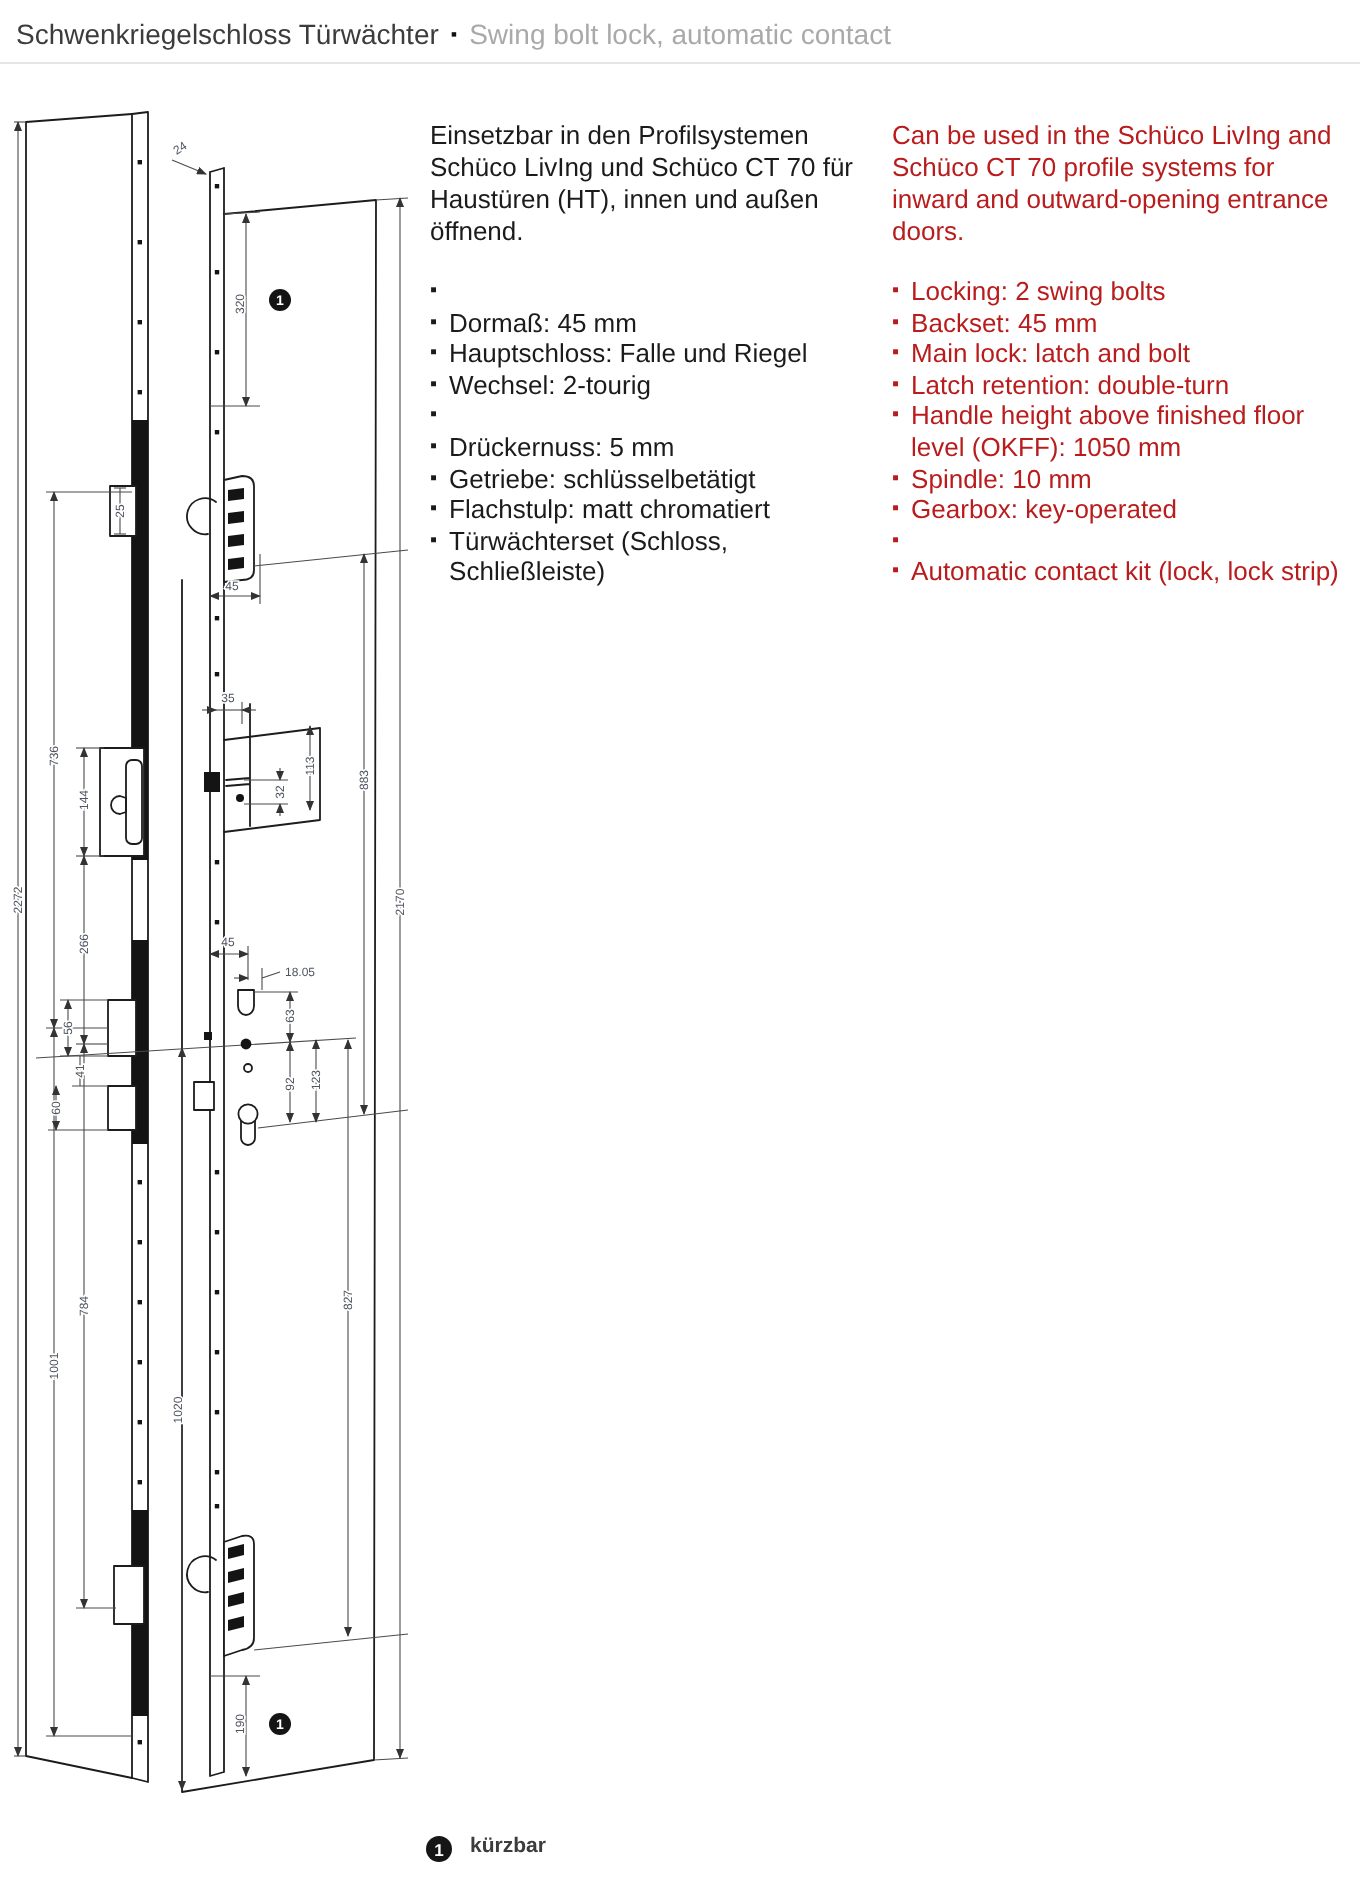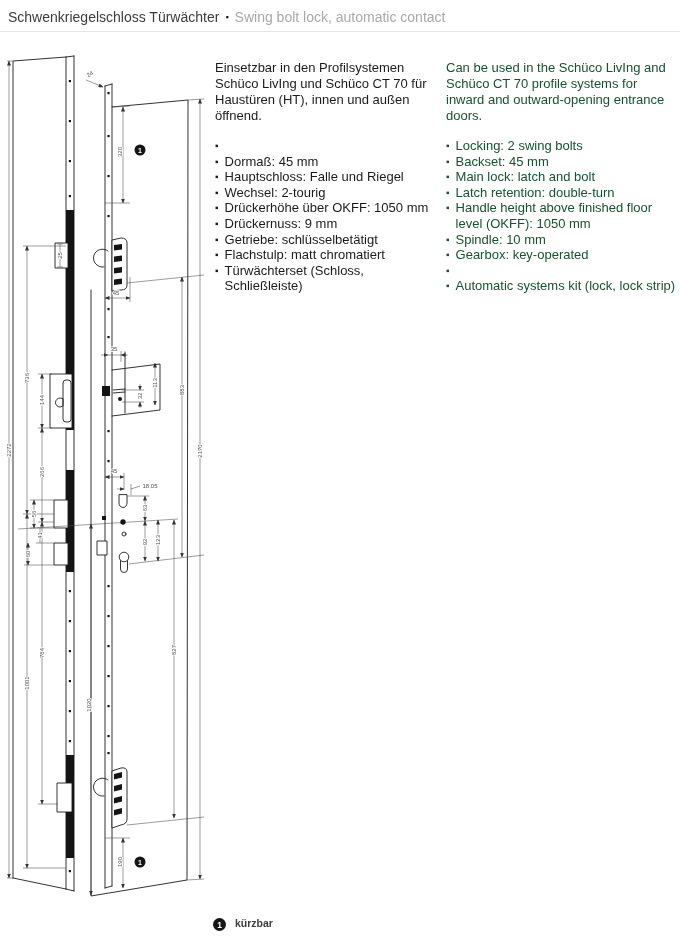--- a/index.html
+++ b/index.html
@@ -8,21 +8,21 @@
     font-family:"Liberation Sans", sans-serif;overflow:hidden;
     -webkit-font-smoothing:antialiased;
   }
   .hdr{position:absolute;left:8px;top:9px;font-size:14px;color:#3c3c3c;white-space:nowrap;text-align:right;}
   .hdr .sep{color:#111;font-size:9px;vertical-align:2px;margin:0 6px;}
   .hdr .en{color:#a9a9a9;}
   .rule{position:absolute;left:0;right:0;top:31px;border-top:1px solid #e5e5e5;height:0;}
 
   .col{position:absolute;top:60px;font-size:13px;line-height:16px;}
   .col.de{left:215px;width:228px;color:#1b1b1b;}
-  .col.en{left:446px;width:230px;color:#14532d;}
+  .col.en{left:446px;width:230px;color:#b91c1c;}
   .intro{margin:0 0 14px 0;}
   ul.feat{list-style:none;margin:0;padding:0;}
   ul.feat li{display:flex;align-items:flex-start;line-height:15.6px;}
   .blt{font-size:10px;line-height:15.6px;margin-right:6px;flex:none;}
 
   .fnote{position:absolute;left:213px;top:917px;display:flex;align-items:flex-start;}
   .fnum{width:13px;height:13px;border-radius:50%;background:#161616;color:#fff;
         font-size:8.5px;font-weight:bold;display:flex;align-items:center;justify-content:center;
         flex:none;margin-top:1px;}
   .ftxt{margin-left:9px;font-size:10.5px;line-height:13px;font-weight:bold;}
@@ -58,25 +58,24 @@
     <li>
         <span class="blt">▪</span>
         <span>Hauptschloss: Falle und Riegel</span>
       </li>
     <li>
         <span class="blt">▪</span>
         <span>Wechsel: 2-tourig</span>
       </li>
     <li>
         <span class="blt">▪</span>
-        <span>Drückerhöhe über OKFF: 1050 mm</span>
-      </li>
-    <li>
-        <span class="blt">▪</span>
-        <span>Drückernuss: 9 mm</span>
+      </li>
+    <li>
+        <span class="blt">▪</span>
+        <span>Drückernuss: 5 mm</span>
       </li>
     <li>
         <span class="blt">▪</span>
         <span>Getriebe: schlüsselbetätigt</span>
       </li>
     <li>
         <span class="blt">▪</span>
         <span>Flachstulp: matt chromatiert</span>
       </li>
     <li>
@@ -115,21 +114,21 @@
       </li>
     <li>
         <span class="blt">▪</span>
         <span>Gearbox: key-operated</span>
       </li>
     <li>
         <span class="blt">▪</span>
       </li>
     <li>
         <span class="blt">▪</span>
-        <span>Automatic systems kit (lock, lock strip)</span>
+        <span>Automatic contact kit (lock, lock strip)</span>
       </li>
   </ul>
 </div>
 
 <svg class="drawing" width="220" height="880" viewBox="0 0 220 880">
   <defs>
     <marker id="ae" markerUnits="userSpaceOnUse" markerWidth="5" markerHeight="4" refX="4.5" refY="2" orient="auto">
       <path d="M0,0L5,2L0,4Z" fill="#333"></path>
     </marker>
     <marker id="as" markerUnits="userSpaceOnUse" markerWidth="5" markerHeight="4" refX="0.5" refY="2" orient="auto">

